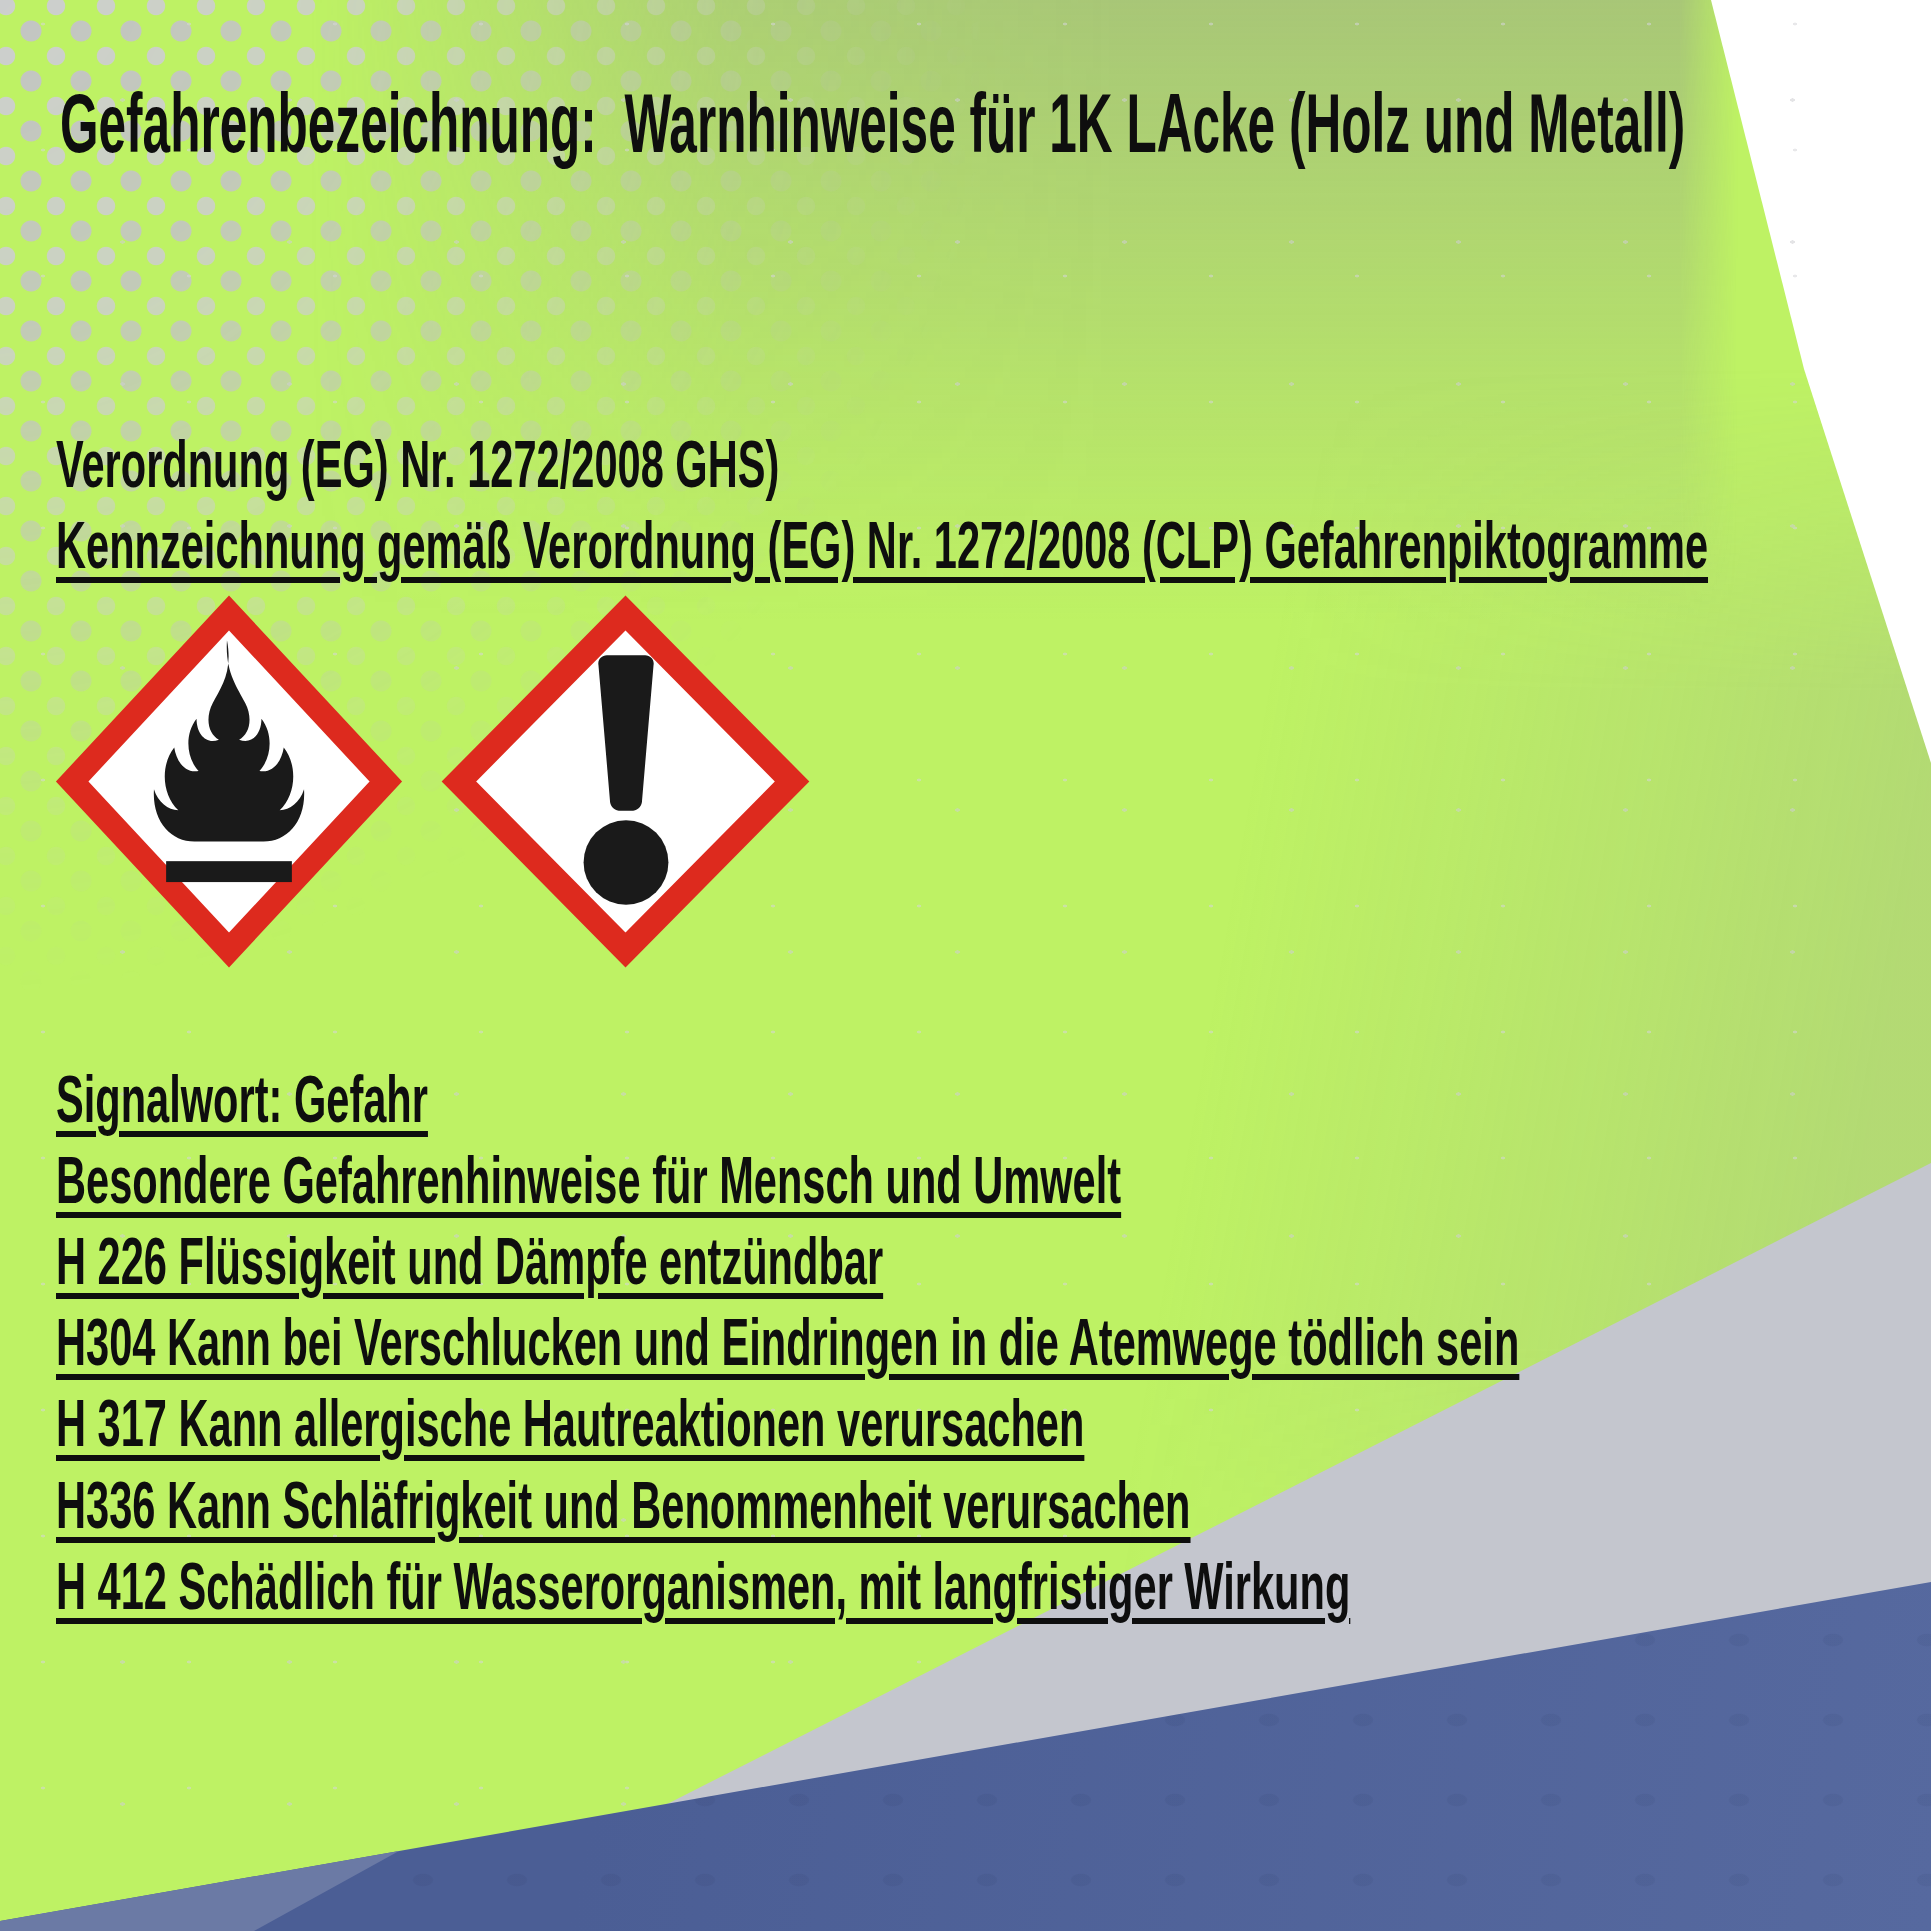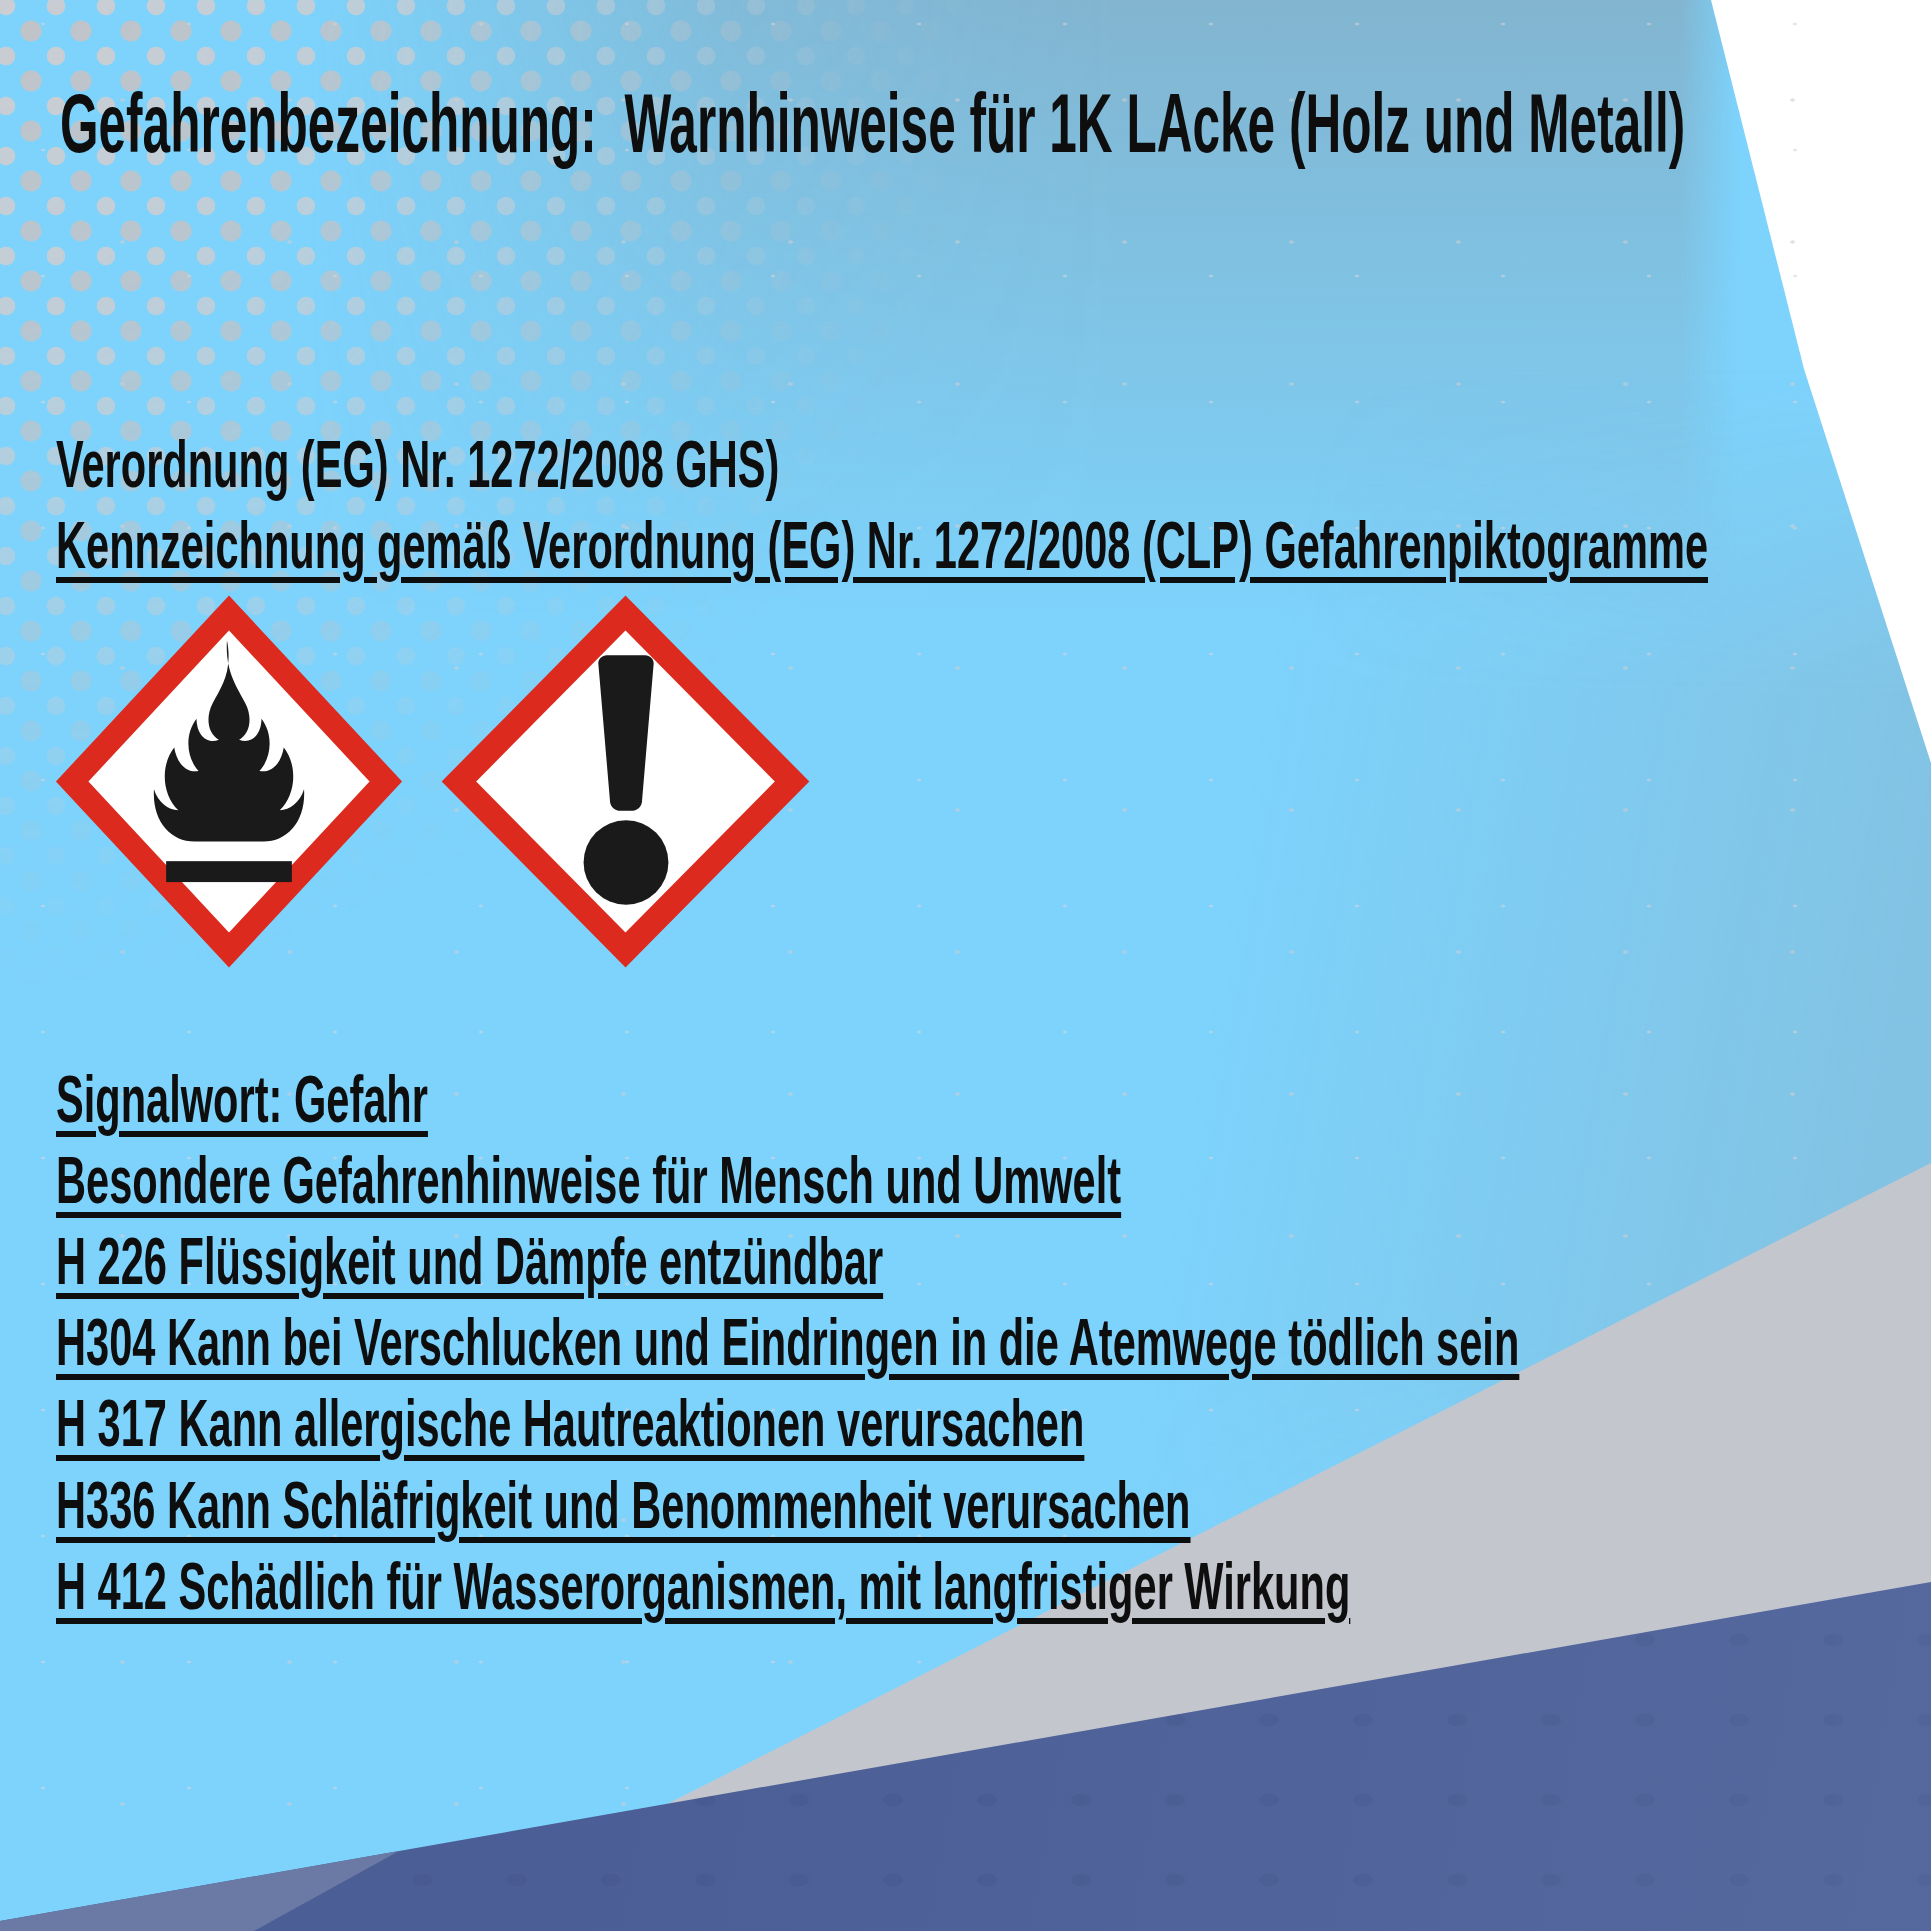--- a/index.html
+++ b/index.html
@@ -1,18 +1,18 @@
 <!DOCTYPE html>
 <html><head>
 <meta charset="utf-8">
 <style>
   html,body{margin:0;padding:0;}
   body{width:1931px;height:1931px;overflow:hidden;background:#f3f3f5;
        font-family:"Liberation Sans","DejaVu Sans",sans-serif;}
-  .canvas{position:relative;width:1931px;height:1931px;overflow:hidden;background:#7dd3fc;}
+  .canvas{position:relative;width:1931px;height:1931px;overflow:hidden;background:#bef264;}
 
   
   .top-shade{position:absolute;left:0;top:0;width:1931px;height:676px;
     background:linear-gradient(to bottom,rgba(138,139,146,.42) 0%,rgba(138,139,146,.26) 36%,rgba(138,139,146,0) 92%);
     -webkit-mask-image:linear-gradient(to right,transparent 16%,rgba(0,0,0,.8) 38%,#000 58%,#000 87%,transparent 90%);
     mask-image:linear-gradient(to right,transparent 16%,rgba(0,0,0,.8) 38%,#000 58%,#000 87%,transparent 90%);}
   .right-shade{position:absolute;left:869px;top:367px;width:1062px;height:1303px;
     background:linear-gradient(100deg,rgba(148,150,160,0) 35%,rgba(148,150,160,.26) 88%);
     -webkit-mask-image:linear-gradient(to bottom,transparent 0,#000 25%,#000 75%,transparent 100%);
     mask-image:linear-gradient(to bottom,transparent 0,#000 25%,#000 75%,transparent 100%);}

